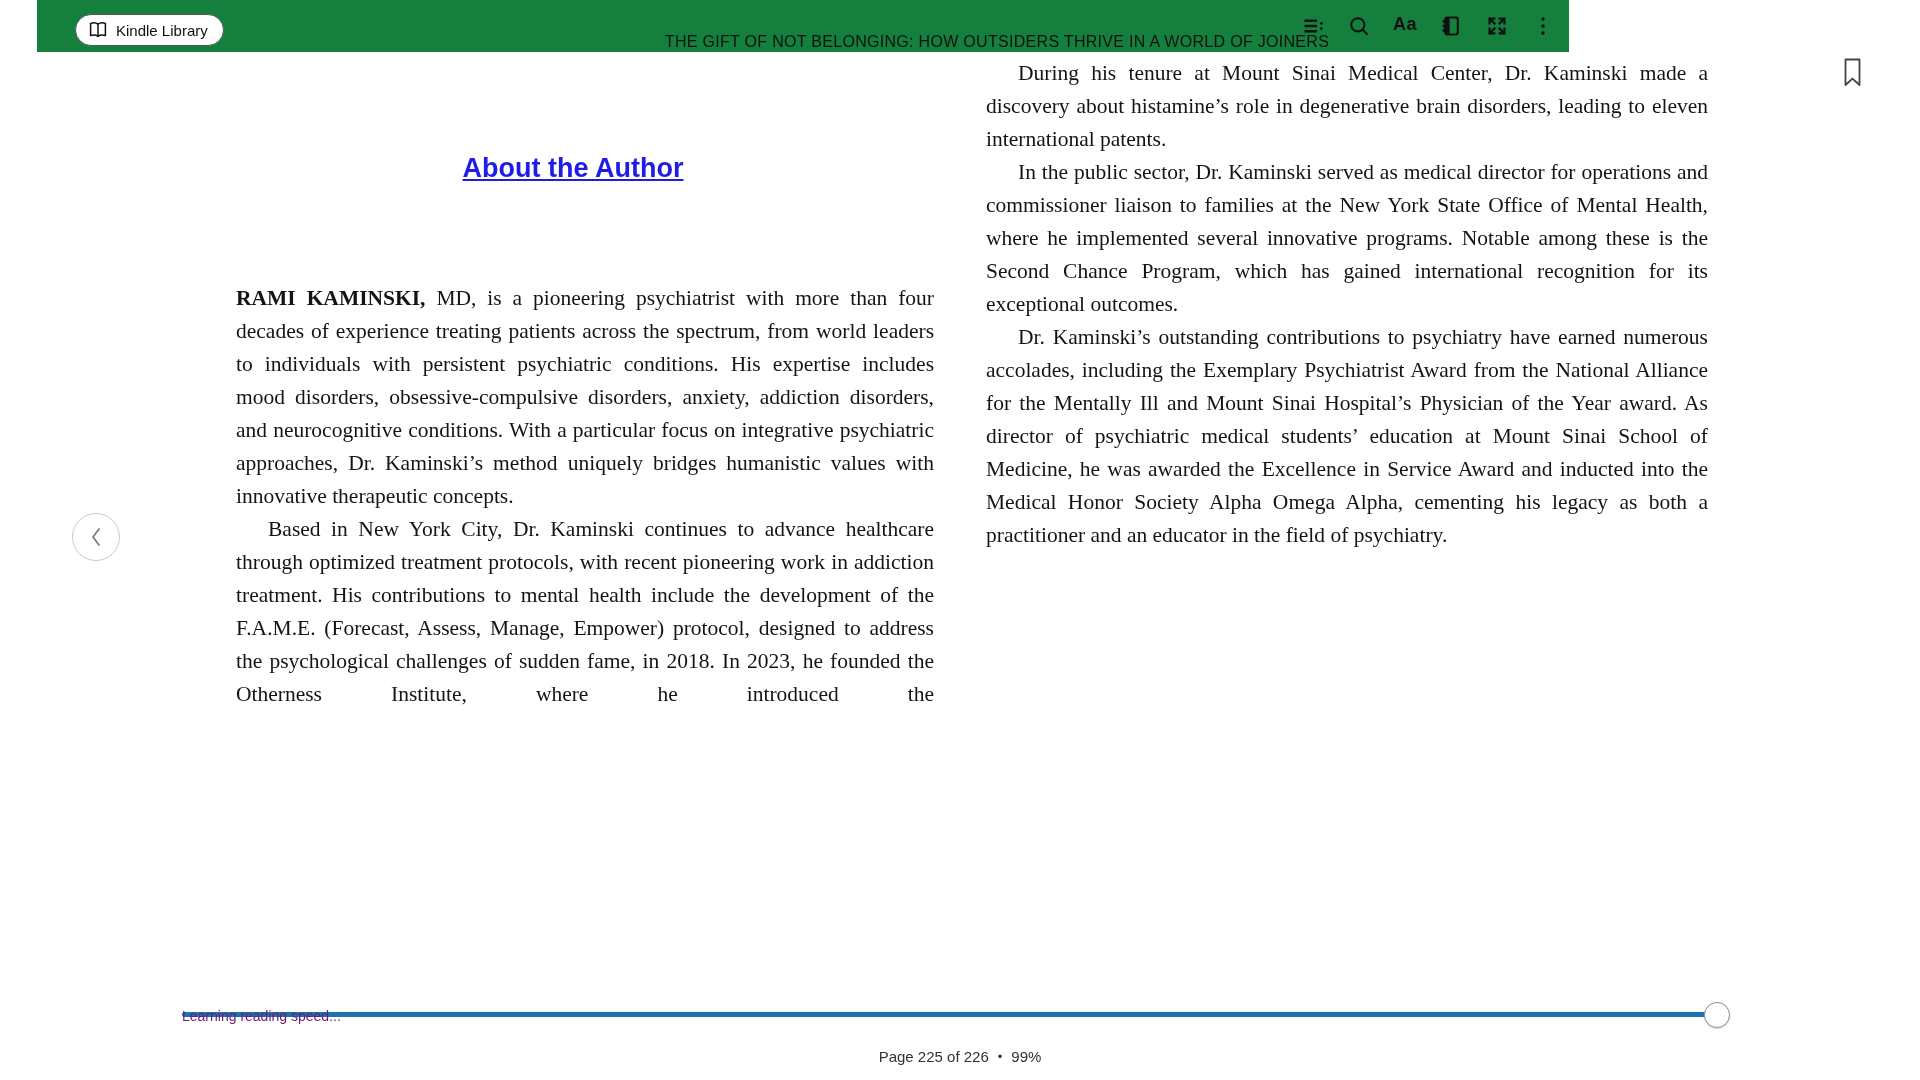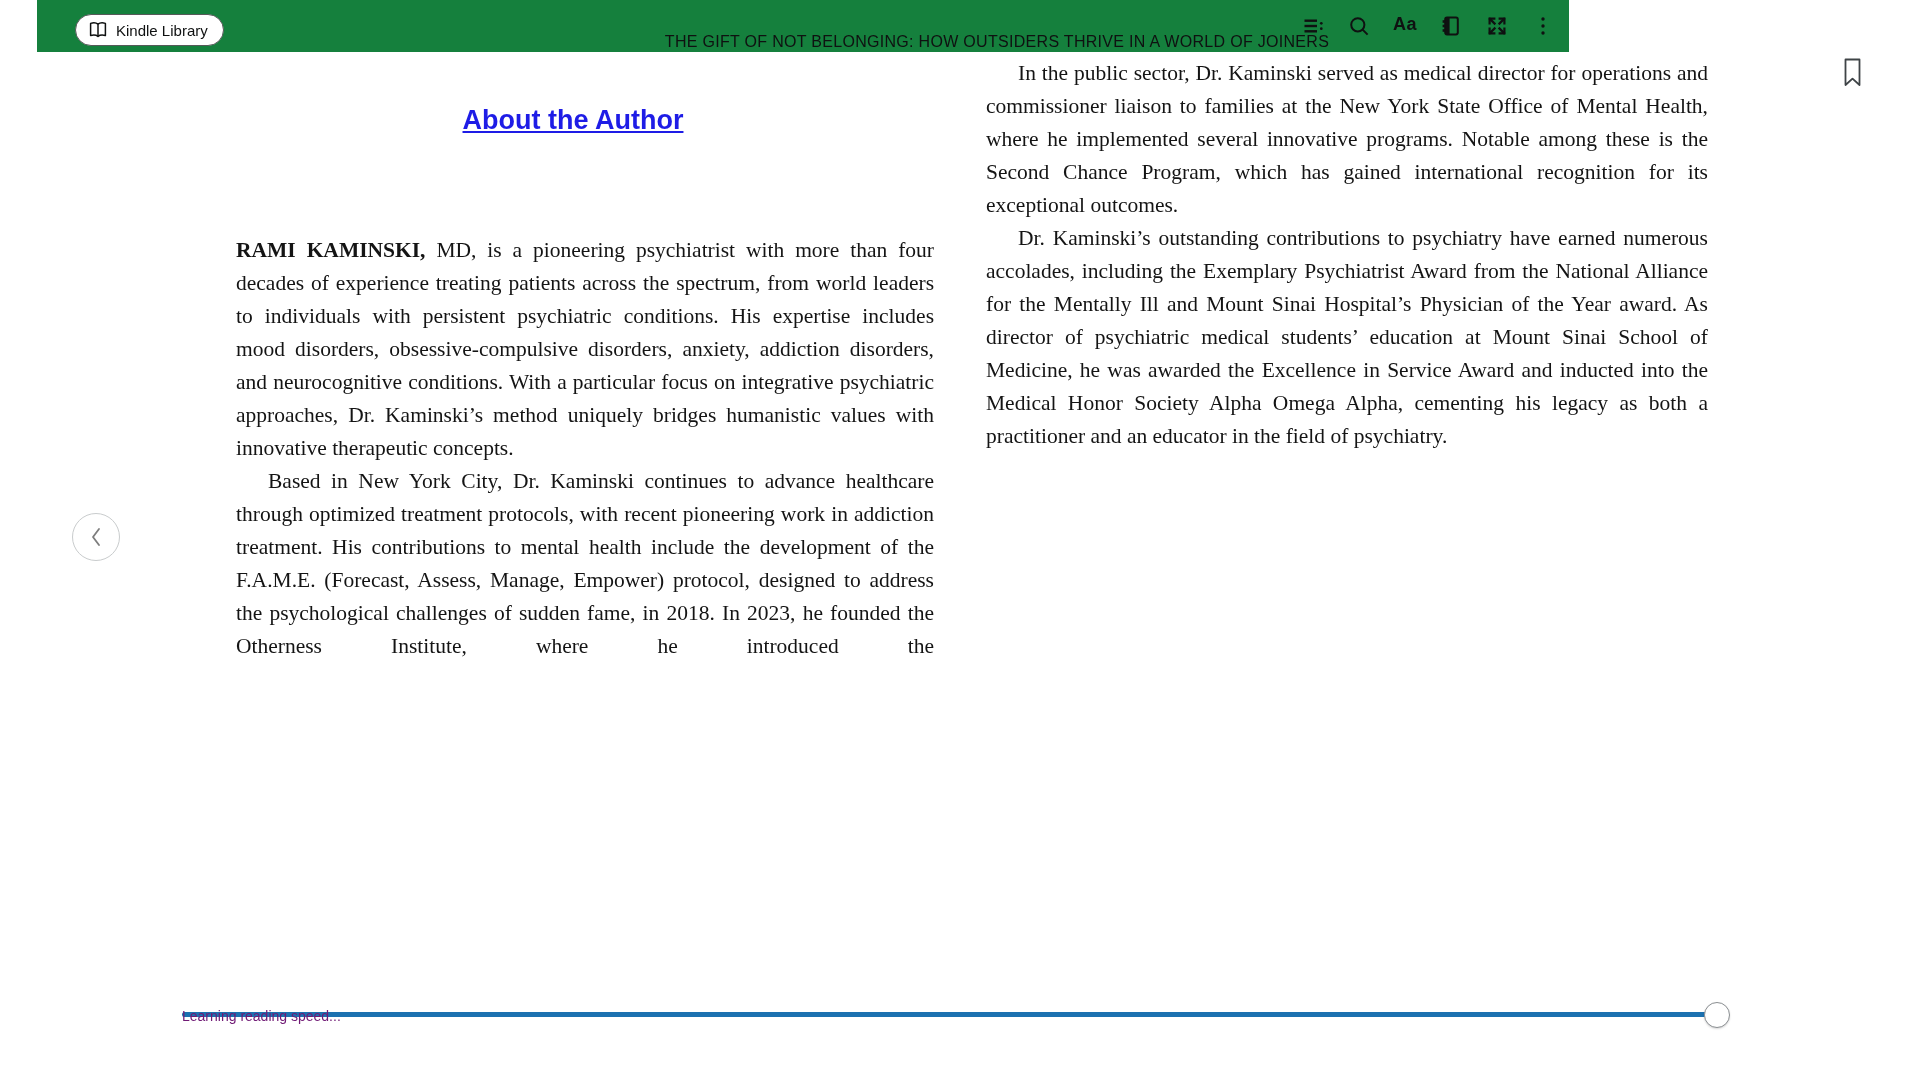--- a/index.html
+++ b/index.html
@@ -21,21 +21,21 @@
   .aa-label { font-size:18px; font-weight:600; color:#0f1111; letter-spacing:0.5px; }
   svg { display:block; }
 
   .bookmark { position:absolute; left:1843px; top:58px; cursor:pointer; }
 
   
   .column { position:absolute; top:52px; width:722px;
             font-family:"Liberation Serif", serif; font-size:21.5px; line-height:33px; color:#141414; }
   .col-left  { left:212px; }
   .col-right { left:986px; padding-top:5px; }
-  .section-heading-wrap { text-align:center; margin-top:52px; }
+  .section-heading-wrap { text-align:center; margin-top:100px; }
   .section-heading { font-family:"Liberation Sans", sans-serif; font-size:27px; font-weight:600;
                      color:var(--link_blue,#1e1ce6); text-decoration:underline; cursor:pointer; }
   .col-left .body-text { margin-top:95px;margin-left:24px; }
   .para { text-align:justify; }
   .para.indent { text-indent:32px; }
   .para.stretch-last { text-align-last:justify; }
   .para strong { font-weight:bold; }
 
   
   .nav-prev { position:absolute; left:72px; top:513px; width:48px; height:48px; border-radius:50%;
@@ -146,33 +146,37 @@
     <div class="section-heading-wrap">
       <a class="section-heading">About the Author</a>
     </div>
     <div class="body-text">
       <p class="para"><strong>RAMI KAMINSKI,</strong><span> MD, is a pioneering psychiatrist with more than four decades of experience treating patients across the spectrum, from world leaders to individuals with persistent psychiatric conditions. His expertise includes mood disorders, obsessive-compulsive disorders, anxiety, addiction disorders, and neurocognitive conditions. With a particular focus on integrative psychiatric approaches, Dr. Kaminski’s method uniquely bridges humanistic values with innovative therapeutic concepts.</span></p>
       <p class="para indent stretch-last">Based in New York City, Dr. Kaminski continues to advance healthcare through optimized treatment protocols, with recent pioneering work in addiction treatment. His contributions to mental health include the development of the F.A.M.E. (Forecast, Assess, Manage, Empower) protocol, designed to address the psychological challenges of sudden fame, in 2018. In 2023, he founded the Otherness Institute, where he introduced the</p>
     </div>
   </div>
 
   <div class="column col-right">
+    <p class="para indent">During his tenure at Mount Sinai Medical Center, Dr. Kaminski made a discovery about histamine’s role in degenerative brain disorders, leading to eleven international patents.</p>
     <p class="para indent">In the public sector, Dr. Kaminski served as medical director for operations and commissioner liaison to families at the New York State Office of Mental Health, where he implemented several innovative programs. Notable among these is the Second Chance Program, which has gained international recognition for its exceptional outcomes.</p>
     <p class="para indent">Dr. Kaminski’s outstanding contributions to psychiatry have earned numerous accolades, including the Exemplary Psychiatrist Award from the National Alliance for the Mentally Ill and Mount Sinai Hospital’s Physician of the Year award. As director of psychiatric medical students’ education at Mount Sinai School of Medicine, he was awarded the Excellence in Service Award and inducted into the Medical Honor Society Alpha Omega Alpha, cementing his legacy as both a practitioner and an educator in the field of psychiatry.</p>
   </div>
 
   <button class="nav-prev">
     <span>
       <svg width="14" height="22" viewBox="0 0 14 22" fill="none" stroke="#7d7d7d" stroke-width="1.8" stroke-linecap="round" stroke-linejoin="round">
         <path d="M10 3 L4 11 L10 19"></path>
       </svg>
     </span>
   </button>
 
   <div class="progress-track">
     <div class="progress-fill"></div>
   </div>
   <div class="progress-knob"></div>
 
   <div class="status-left">Learning reading speed...</div>
 
+  <div class="page-indicator">
+    <span>Page 225 of 226</span><span class="sep">•</span><span>99%</span>
+  </div>
 
 </div>
 
 </body></html>

